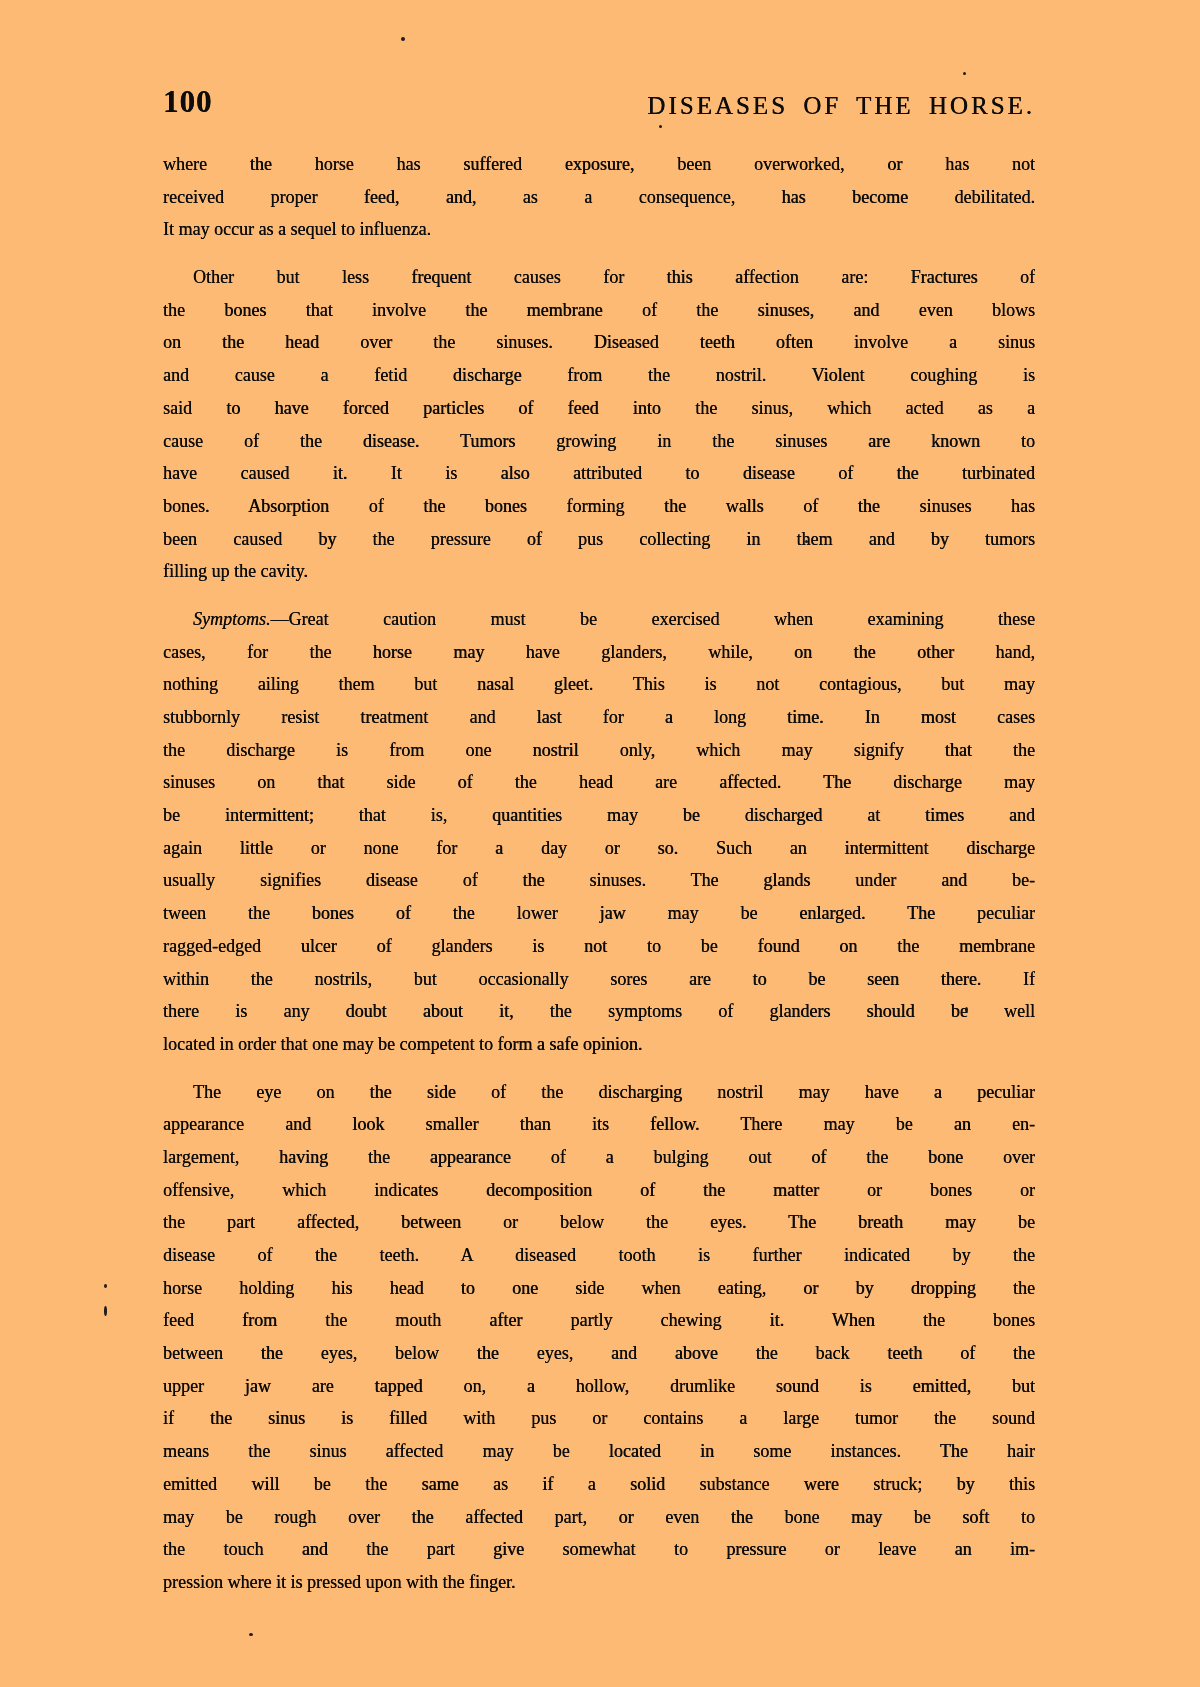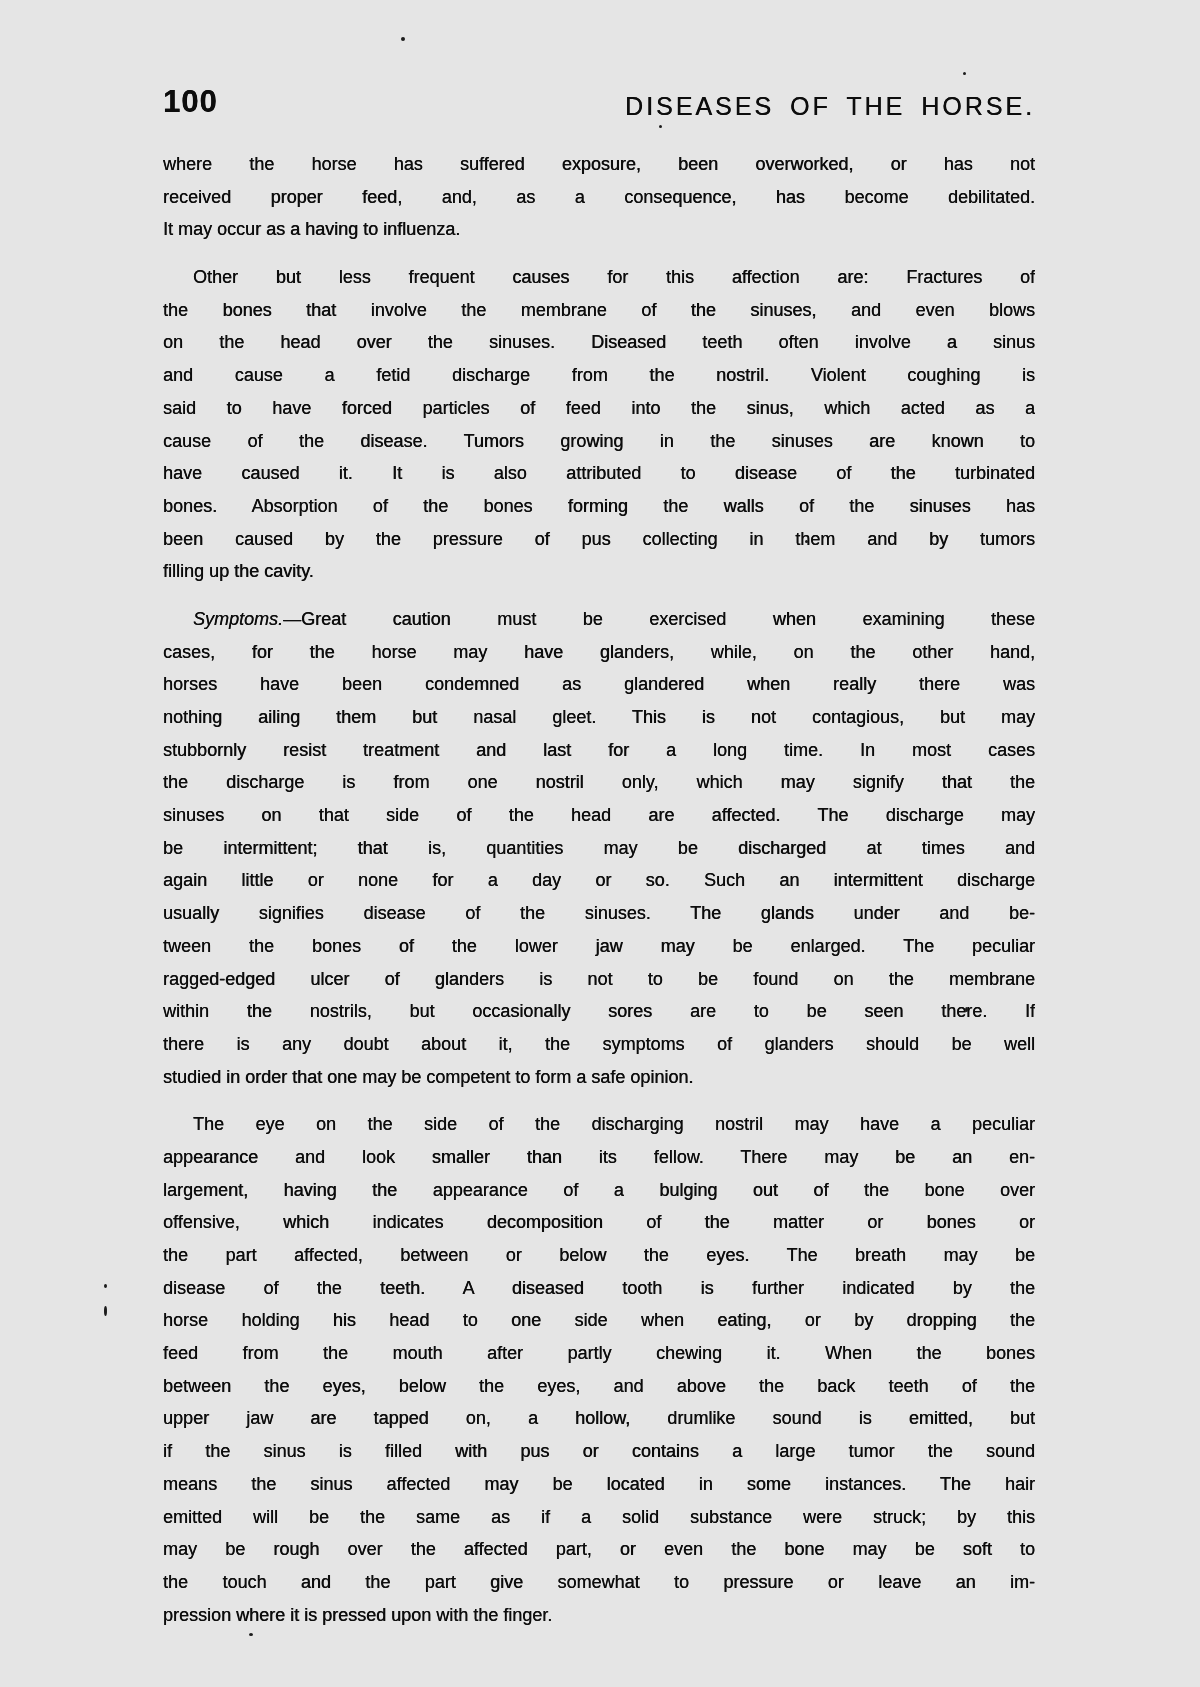--- a/index.html
+++ b/index.html
@@ -4,23 +4,23 @@
 <style>
   html, body {
     margin: 0;
     padding: 0;
     background: #ffffff;
   }
   .page {
     position: relative;
     width: 1200px;
     height: 1687px;
-    background: #e5e5e5;
+    background: #fdba74;
     color: #0d0d0d;
-    font-family: Liberation Sans, sans-serif;
+    font-family: Liberation Serif, serif;
     text-shadow: 0.35px 0 0 currentColor; 
     overflow: hidden;
   }
   .pagenum {
     position: absolute;
     left: 163px;
     top: 84px;
     font-size: 31px;
     font-weight: 700;
     letter-spacing: 1px;
@@ -61,46 +61,45 @@
 </style>
 </head>
 <body>
 
 <div class="page">
   <div class="pagenum">100</div>
   <div class="running-title">DISEASES OF THE HORSE.</div>
   <div class="textblock">
       <div class="line">where the horse has suffered exposure, been overworked, or has not</div>
       <div class="line">received proper feed, and, as a consequence, has become debilitated.</div>
-      <div class="line last">It may occur as a having to influenza.</div>
+      <div class="line last">It may occur as a sequel to influenza.</div>
       <div class="line indent">Other but less frequent causes for this affection are: Fractures of</div>
       <div class="line">the bones that involve the membrane of the sinuses, and even blows</div>
       <div class="line">on the head over the sinuses.  Diseased teeth often involve a sinus</div>
       <div class="line">and cause a fetid discharge from the nostril.  Violent coughing is</div>
       <div class="line">said to have forced particles of feed into the sinus, which acted as a</div>
       <div class="line">cause of the disease.  Tumors growing in the sinuses are known to</div>
       <div class="line">have caused it.  It is also attributed to disease of the turbinated</div>
       <div class="line">bones.  Absorption of the bones forming the walls of the sinuses has</div>
       <div class="line">been caused by the pressure of pus collecting in them and by tumors</div>
       <div class="line last">filling up the cavity.</div>
       <div class="line indent"><span class="italic">Symptoms.</span><span>—Great caution must be exercised when examining these</span></div>
       <div class="line">cases, for the horse may have glanders, while, on the other hand,</div>
-      <div class="line">horses have been condemned as glandered when really there was</div>
       <div class="line">nothing ailing them but nasal gleet.  This is not contagious, but may</div>
       <div class="line">stubbornly resist treatment and last for a long time.  In most cases</div>
       <div class="line">the discharge is from one nostril only, which may signify that the</div>
       <div class="line">sinuses on that side of the head are affected.  The discharge may</div>
       <div class="line">be intermittent; that is, quantities may be discharged at times and</div>
       <div class="line">again little or none for a day or so.  Such an intermittent discharge</div>
       <div class="line">usually signifies disease of the sinuses.  The glands under and be-</div>
       <div class="line">tween the bones of the lower jaw may be enlarged.  The peculiar</div>
       <div class="line">ragged-edged ulcer of glanders is not to be found on the membrane</div>
       <div class="line">within the nostrils, but occasionally sores are to be seen there.  If</div>
       <div class="line">there is any doubt about it, the symptoms of glanders should be well</div>
-      <div class="line last">studied in order that one may be competent to form a safe opinion.</div>
+      <div class="line last">located in order that one may be competent to form a safe opinion.</div>
       <div class="line indent">The eye on the side of the discharging nostril may have a peculiar</div>
       <div class="line">appearance and look smaller than its fellow.  There may be an en-</div>
       <div class="line">largement, having the appearance of a bulging out of the bone over</div>
       <div class="line">offensive, which indicates decomposition of the matter or bones or</div>
       <div class="line">the part affected, between or below the eyes.  The breath may be</div>
       <div class="line">disease of the teeth.  A diseased tooth is further indicated by the</div>
       <div class="line">horse holding his head to one side when eating, or by dropping the</div>
       <div class="line">feed from the mouth after partly chewing it.  When the bones</div>
       <div class="line">between the eyes, below the eyes, and above the back teeth of the</div>
       <div class="line">upper jaw are tapped on, a hollow, drumlike sound is emitted, but</div>

